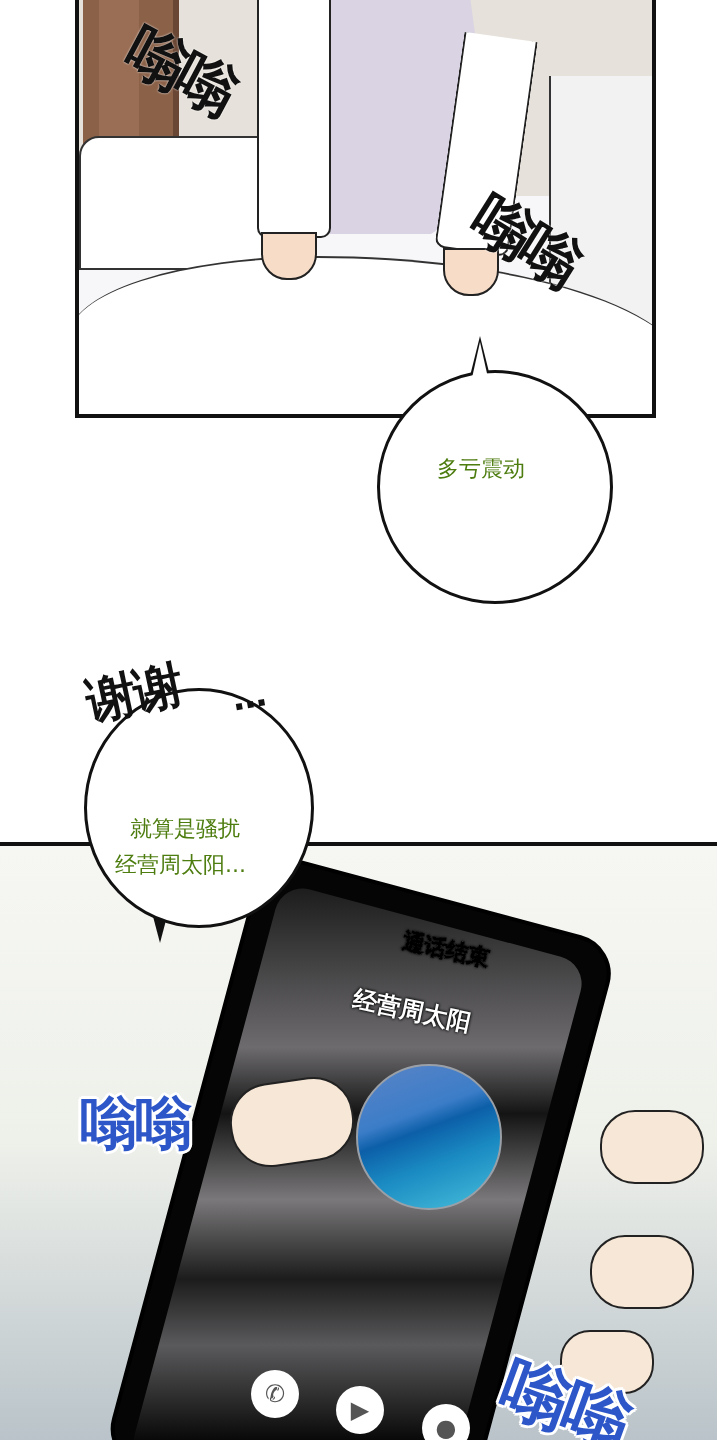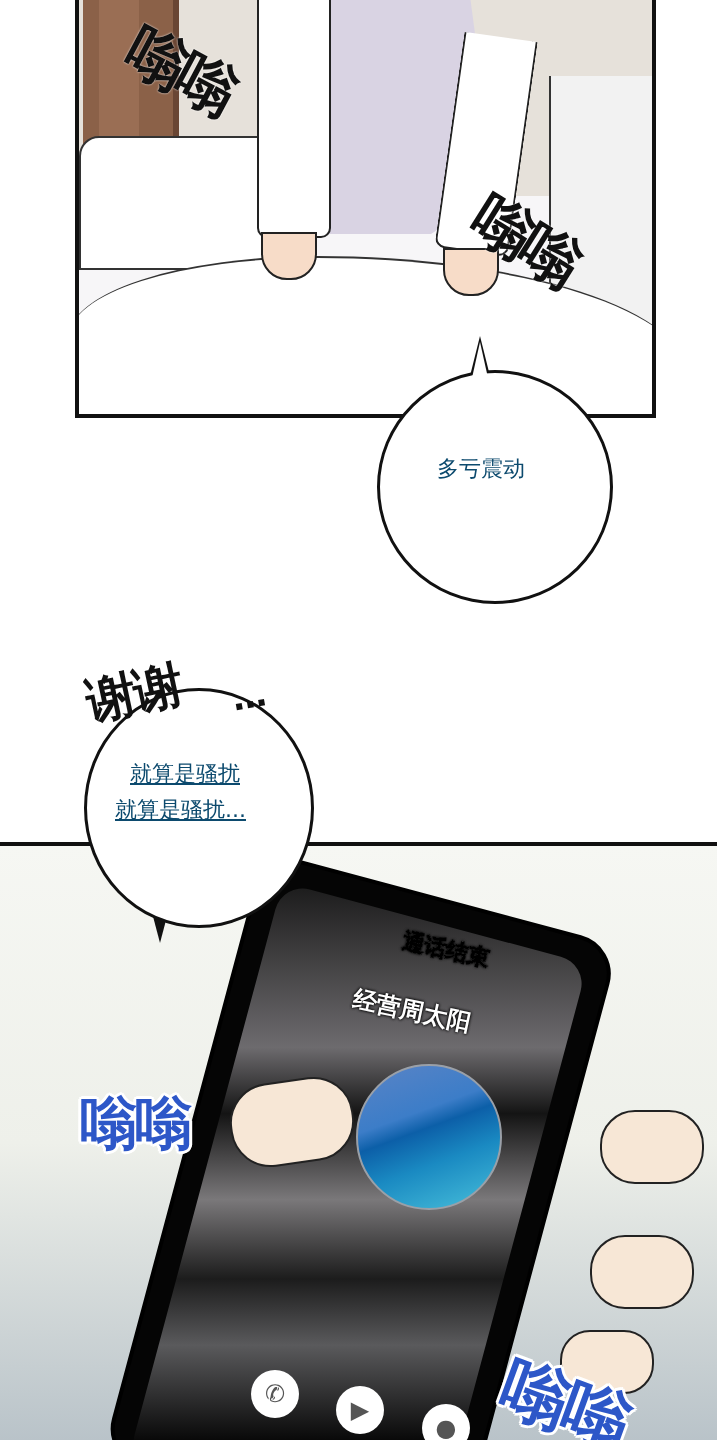--- a/index.html
+++ b/index.html
@@ -32,30 +32,30 @@
 
   
   #bubble1 { left:377px; top:370px; width:236px; height:234px; border:3px solid #111; border-radius:50%;
              background:#fff; box-sizing:border-box; }
   #bubble1-tail { left:470px; top:336px; width:0; height:0;
                   border-left:10px solid transparent; border-right:10px solid transparent;
                   border-bottom:40px solid #111; }
   #bubble1-tail-in { left:472px; top:342px; width:0; height:0;
                   border-left:8px solid transparent; border-right:8px solid transparent;
                   border-bottom:36px solid #fff; }
-  .bubble-text { font-size:22px; color:#0c4a6e; line-height:34px; text-align:left; }
+  .bubble-text { font-size:22px; color:#4d7c0f; line-height:34px; text-align:left; }
   #bubble1-text { left:437px; top:452px; width:150px; }
 
   
   #bubble2 { left:84px; top:688px; width:230px; height:240px; border:3px solid #111; border-radius:50%;
              background:#fff; box-sizing:border-box; z-index:5; }
   #bubble2-tail { left:150px; top:905px; width:0; height:0; z-index:4;
                   border-left:10px solid transparent; border-right:10px solid transparent;
                   border-top:38px solid #111; }
-  #bubble2-text { left:115px; top:756px; width:190px; z-index:6; font-size:22px; line-height:36px;text-decoration:underline; }
+  #bubble2-text { left:115px; top:811px; width:190px; z-index:6; font-size:22px; line-height:36px; }
   #bubble2-text .l1 { padding-left:15px; display:block; }
   #thanks { left:86px; top:660px; font-size:50px; font-weight:900; color:#111; transform:rotate(-12deg);
             z-index:7; letter-spacing:-2px; }
   #thanks-dots { left:232px; top:676px; font-size:34px; font-weight:900; color:#111; z-index:7; transform:rotate(-10deg); }
 
   
   #divider { left:0; top:842px; width:717px; height:4px; background:#111; }
   #panel2 { left:0; top:846px; width:717px; height:594px;
             background:linear-gradient(180deg, #f6f7f3 0%, #eef0ea 50%, #b9c3c9 100%); overflow:hidden; }
   #phone { left:258px; top:898px; width:360px; height:620px; background:#050505; border-radius:40px;
@@ -138,14 +138,14 @@
 </div>
 <div id="sfx3" class="abs sfx-blue">嗡嗡</div>
 <div id="sfx4" class="abs sfx-blue">嗡嗡</div>
 
 <div id="bubble2-tail" class="abs"></div>
 <div id="bubble2" class="abs"></div>
 <div id="thanks" class="abs">谢谢</div>
 <div id="thanks-dots" class="abs">…</div>
 <div id="bubble2-text" class="abs bubble-text">
   <span class="l1">就算是骚扰</span>
-  <span>就算是骚扰...</span>
+  <span>经营周太阳...</span>
 </div>
 
 </body></html>

